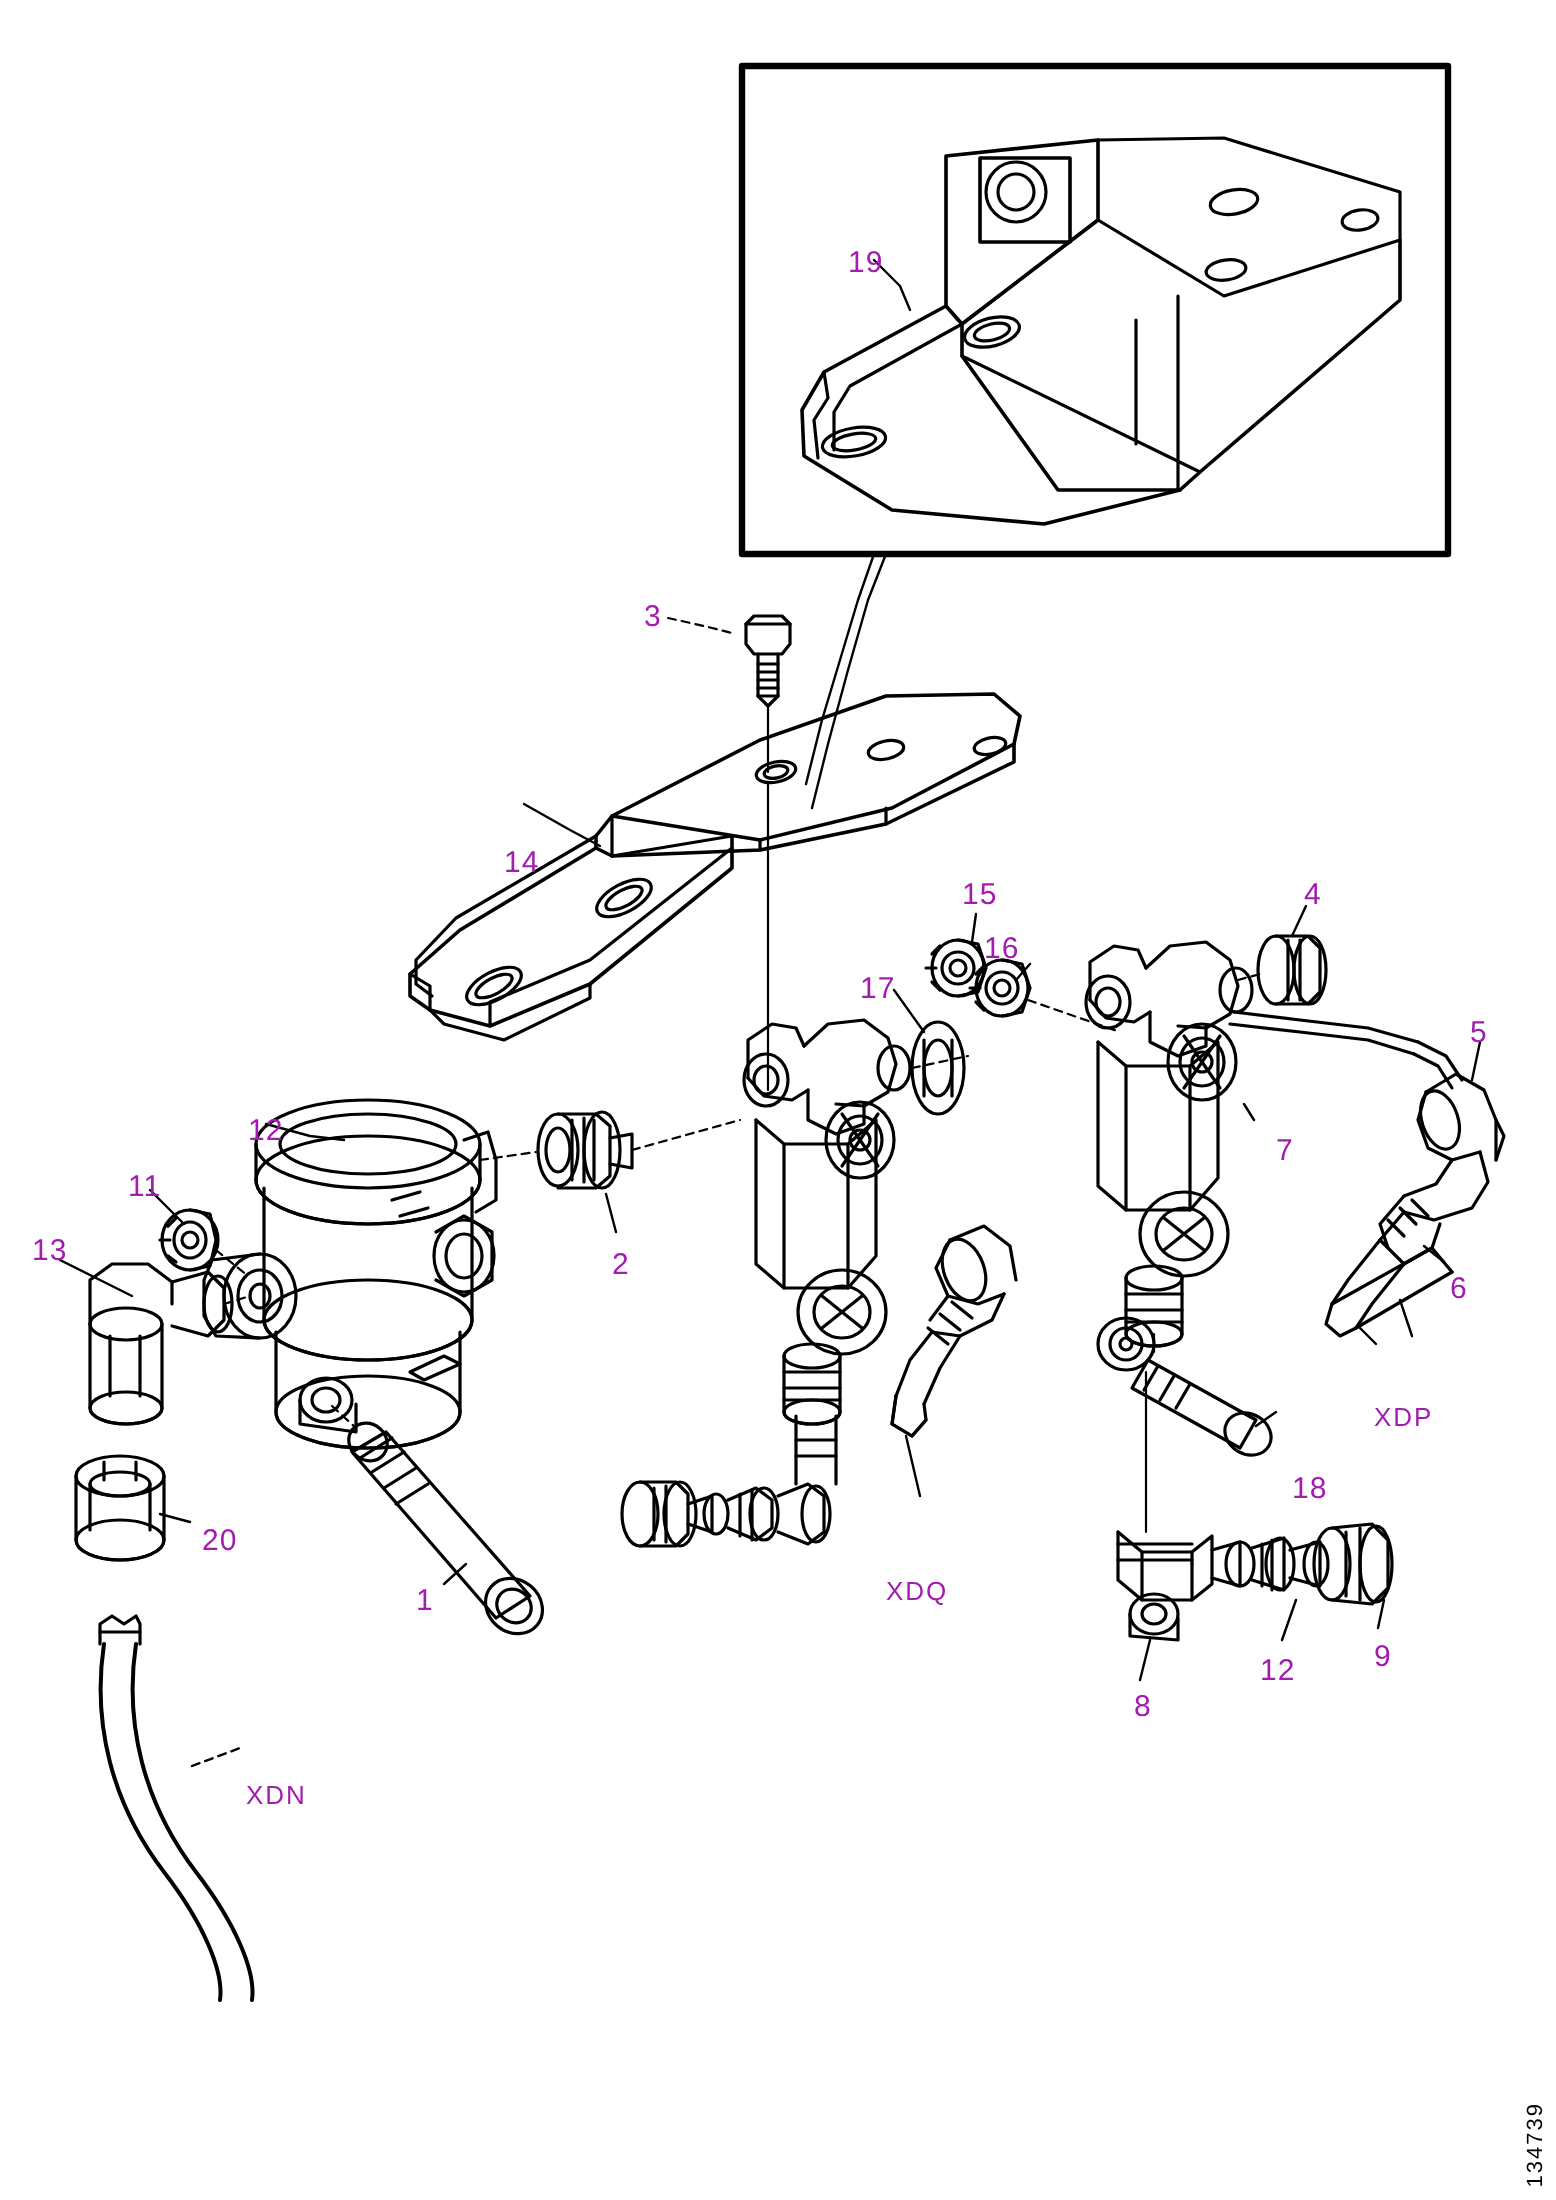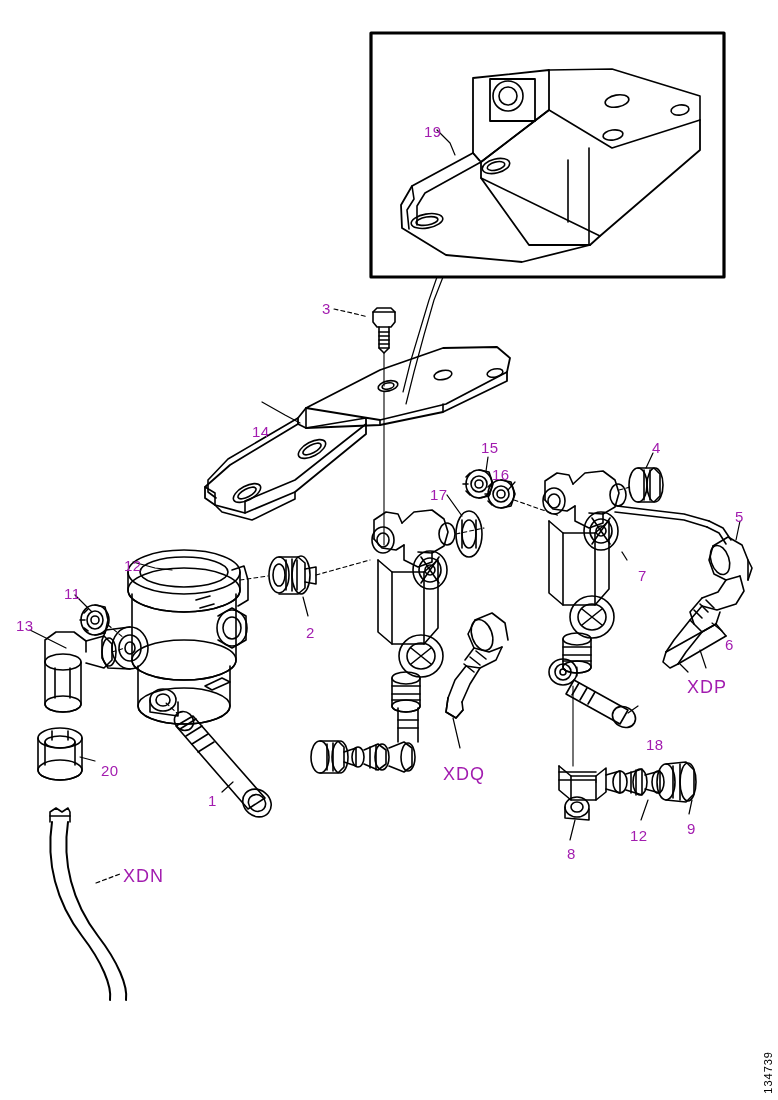--- a/index.html
+++ b/index.html
@@ -26,22 +26,23 @@
     font-family:"Liberation Sans", sans-serif;
     font-size:15px;
     font-weight:400;
     letter-spacing:0.5px;
     color:#a21caf;
     white-space:nowrap;
     line-height:1;
     user-select:none;
   }
   .callout.code{
-    font-size:18px;
+    font-size:13px;
     letter-spacing:1px;
+    margin-top:24px;
   }
   .sheetno{
     position:absolute;
     right:4px;
     bottom:6px;
     font-size:11px;
     letter-spacing:1px;
     writing-mode:vertical-rl;
     transform:rotate(180deg);
     color:#000;

